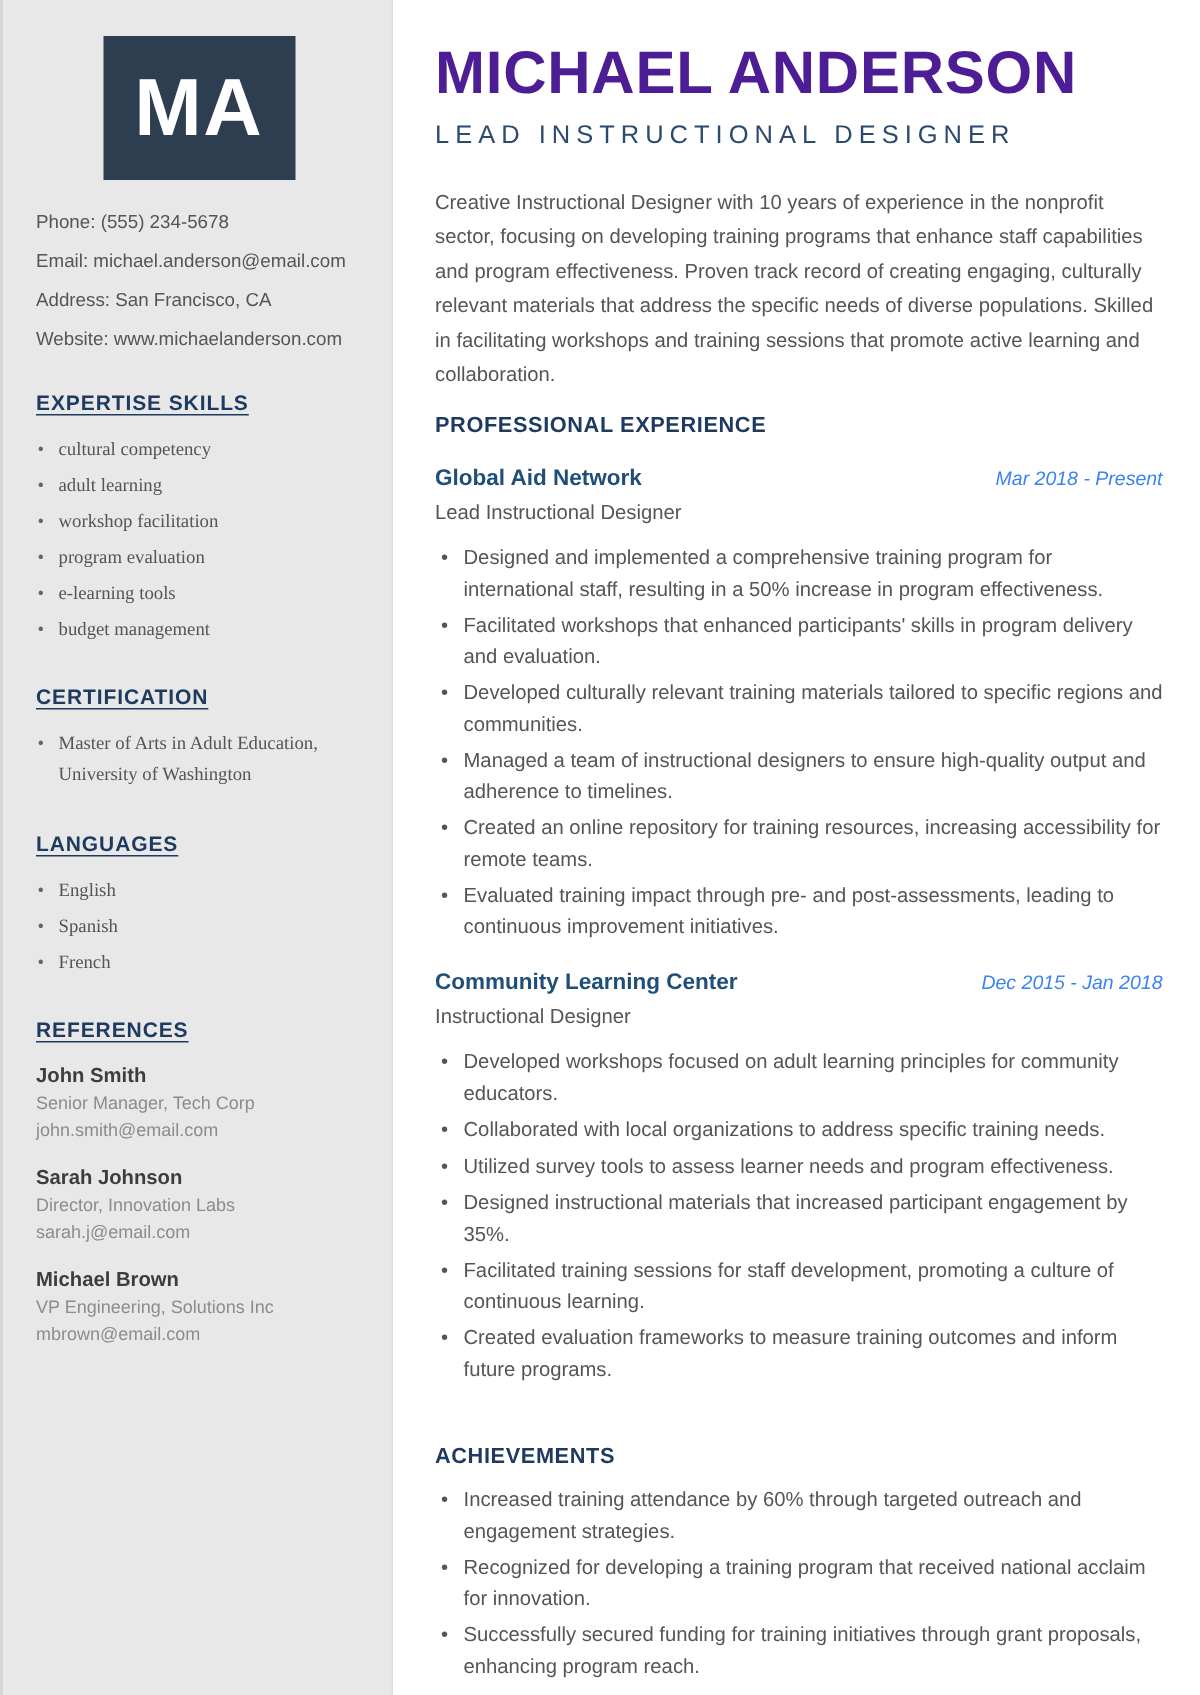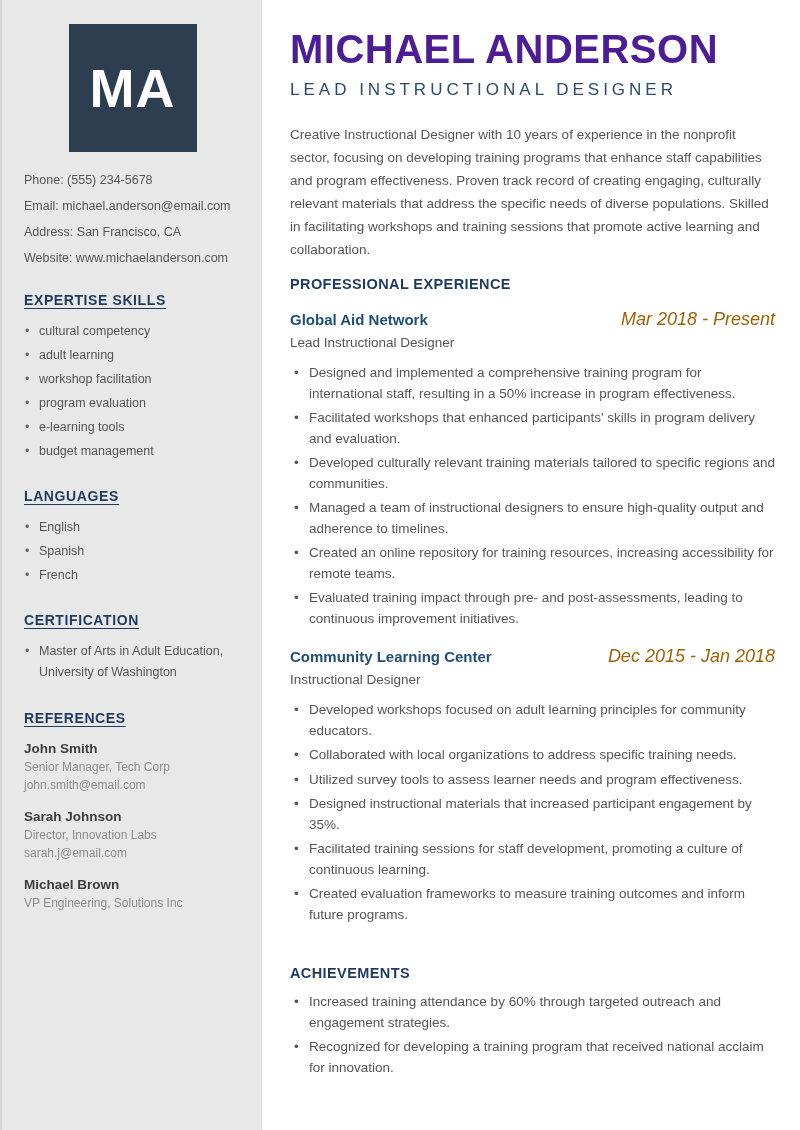--- a/index.html
+++ b/index.html
@@ -21,21 +21,21 @@
     min-width: 262px;
     height: 100%;
     background: #e8e8e8;
     border-left: 2px solid #d6d6d6;
     border-right: 1px solid #dedede;
     padding: 24px 20px 20px 22px;
     color: #555555;
   }
   .monogram {
     width: 128px;
-    height: 128px;
+    height: 96px;
     background: #2d3e50;
     margin: 0 auto;
     display: flex;
     align-items: center;
     justify-content: center;
   }
   .monogram span {
     color: #ffffff;
     font-size: 54px;
     font-weight: bold;
@@ -60,20 +60,21 @@
     text-underline-offset: 3px;
   }
   .side-section ul { list-style: none; }
   .side-section li {
     position: relative;
     padding-left: 15px;
     font-size: 12.5px;
     line-height: 20px;
     margin-bottom: 4px;
     color: #555555;
+    font-family: Liberation Serif, serif;
   }
   .side-section li::before {
     content: "•";
     position: absolute;
     left: 1px;
     color: #666666;
   }
   .ref-entry { margin-bottom: 13px; }
   .ref-entry .ref-name {
     font-size: 13.5px;
@@ -131,23 +132,23 @@
     align-items: baseline;
     gap: 12px;
   }
   .company {
     font-size: 15px;
     font-weight: bold;
     color: #1f4e79;
     line-height: 20px;
   }
   .dates {
-    font-size: 18px;
+    font-size: 13px;
     font-style: italic;
-    color: #a16207;
+    color: #3b82f6;
   }
   .role {
     margin-top: 3px;
     font-size: 13.5px;
     color: #555555;
     line-height: 19px;
   }
   .bullets { list-style: none; margin-top: 11px; }
   .bullets li {
     position: relative;
@@ -189,53 +190,54 @@
         <li>cultural competency</li>
         <li>adult learning</li>
         <li>workshop facilitation</li>
         <li>program evaluation</li>
         <li>e-learning tools</li>
         <li>budget management</li>
       </ul>
     </section>
 
     <section class="side-section">
+      <h2>CERTIFICATION</h2>
+      <ul>
+        <li style="line-height:21px;">Master of Arts in Adult Education, University of Washington</li>
+      </ul>
+    </section>
+
+    <section class="side-section">
       <h2>LANGUAGES</h2>
       <ul>
         <li>English</li>
         <li>Spanish</li>
         <li>French</li>
       </ul>
     </section>
 
     <section class="side-section">
-      <h2>CERTIFICATION</h2>
-      <ul>
-        <li style="line-height:21px;">Master of Arts in Adult Education, University of Washington</li>
-      </ul>
-    </section>
-
-    <section class="side-section">
       <h2>REFERENCES</h2>
 
       <div class="ref-entry">
         <div class="ref-name">John Smith</div>
         <div class="ref-role">Senior Manager, Tech Corp</div>
         <div class="ref-email">john.smith@email.com</div>
       </div>
 
       <div class="ref-entry">
         <div class="ref-name">Sarah Johnson</div>
         <div class="ref-role">Director, Innovation Labs</div>
         <div class="ref-email">sarah.j@email.com</div>
       </div>
 
       <div class="ref-entry">
         <div class="ref-name">Michael Brown</div>
         <div class="ref-role">VP Engineering, Solutions Inc</div>
+        <div class="ref-email">mbrown@email.com</div>
       </div>
     </section>
 
   </aside>
 
   <main class="main">
 
     <h1 class="name">MICHAEL ANDERSON</h1>
     <div class="job-title">LEAD INSTRUCTIONAL DESIGNER</div>
 
@@ -275,17 +277,18 @@
           <li>Created evaluation frameworks to measure training outcomes and inform future programs.</li>
         </ul>
       </div>
     </section>
 
     <section class="achv">
       <h2 class="main-heading" style="margin-top:0;">ACHIEVEMENTS</h2>
       <ul class="bullets">
         <li>Increased training attendance by 60% through targeted outreach and engagement strategies.</li>
         <li>Recognized for developing a training program that received national acclaim for innovation.</li>
+        <li>Successfully secured funding for training initiatives through grant proposals, enhancing program reach.</li>
       </ul>
     </section>
 
   </main>
 </div>
 
 </body></html>

